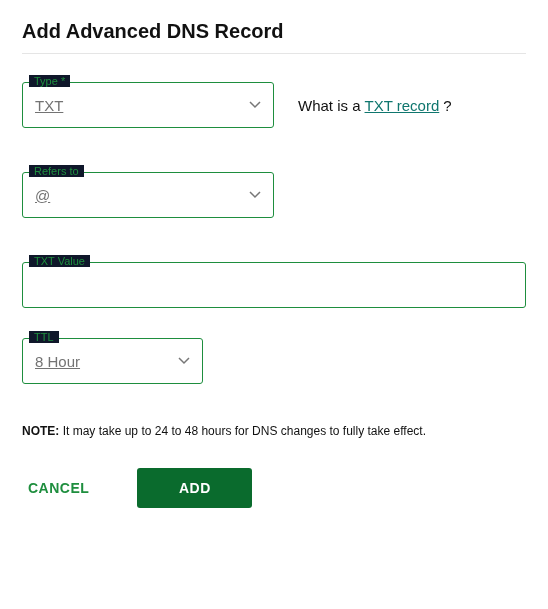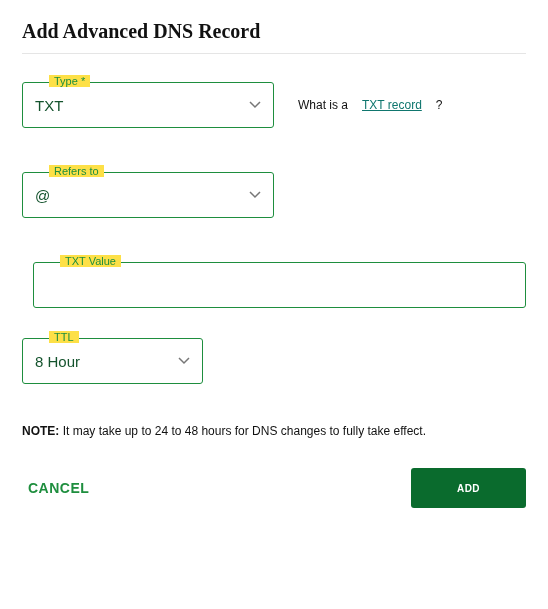--- a/index.html
+++ b/index.html
@@ -8,21 +8,20 @@
     background: #fff;
     width: 548px;
     padding: 20px 22px;
     color: #111;
   }
   .title {
     font-size: 20px;
     font-weight: 700;
     color: #111;
     margin-bottom: 10px;
-    font-family: Liberation Serif, serif;
   }
   .rule {
     border: none;
     border-top: 1px solid #e5e5e5;
     margin-bottom: 28px;
   }
   .row {
     display: flex;
     align-items: center;
     margin-bottom: 44px;
@@ -36,82 +35,83 @@
     align-items: center;
     padding: 0 12px;
     background: #fff;
   }
   .field-wrap.narrow { width: 252px; }
   .field-wrap.ttl   { width: 181px; }
   .field-wrap.full  { width: 100%; }
   .floating-label {
     position: absolute;
     top: -8px;
-    left: 26px;
-    background: #fde047;
+    left: 6px;
+    background: #0f172a;
     padding: 0 5px;
     font-size: 11px;
     color: #1e8e3e;
   }
   .field-value {
     font-size: 15px;
-    color: #14532d;
+    color: #737373;
     flex: 1;
     border: none;
     outline: none;
     font-family: inherit;
     background: transparent;
+    text-decoration: underline;
   }
   .chevron {
     color: #777;
     display: flex;
     align-items: center;
   }
   .chevron svg { width: 12px; height: 8px; }
   .aside {
     margin-left: 24px;
-    font-size: 12px;
+    font-size: 15px;
     color: #111;
     display: flex;
     align-items: center;
-    gap: 14px;
+    gap: 4px;
   }
   .aside a {
     color: #0f766e;
   }
   .note {
     font-size: 12px;
     color: #111;
     margin-top: 17px;
     margin-bottom: 30px;
   }
   .note-strong { font-weight: 700; }
   .actions {
     display: flex;
-    justify-content: space-between;
+    justify-content: flex-start;
     align-items: center;
     gap: 42px;
     margin-top: 10px;
   }
   .btn-cancel {
     background: none;
     border: none;
     color: #1e8e3e;
     font-weight: 700;
     font-size: 14px;
     letter-spacing: 0.5px;
     cursor: pointer;
     padding: 10px 6px;
   }
   .btn-add {
     background: #0a6b2d;
     border: none;
     color: #fff;
     font-weight: 700;
-    font-size: 10px;
+    font-size: 14px;
     letter-spacing: 0.5px;
     cursor: pointer;
     padding: 0 24px;
     height: 40px;
     border-radius: 3px;
     min-width: 115px;
   }
 </style>
 </head>
 <body>
@@ -141,21 +141,21 @@
     <span class="floating-label">Refers to</span>
     <span class="field-value">@</span>
     <span class="chevron">
       <svg viewBox="0 0 12 8">
           <path d="M1 1l5 5 5-5" stroke="#777" stroke-width="1.5" fill="none"></path>
         </svg>
     </span>
   </div>
 </div>
 
-<div class="row" style="margin-bottom:30px;margin-left:11px;">
+<div class="row" style="margin-bottom:30px;">
   <div class="field-wrap full">
     <span class="floating-label">TXT Value</span>
   </div>
 </div>
 
 <div class="row" style="margin-bottom:40px;">
   <div class="field-wrap ttl">
     <span class="floating-label">TTL</span>
     <span class="field-value">8 Hour</span>
     <span class="chevron">

